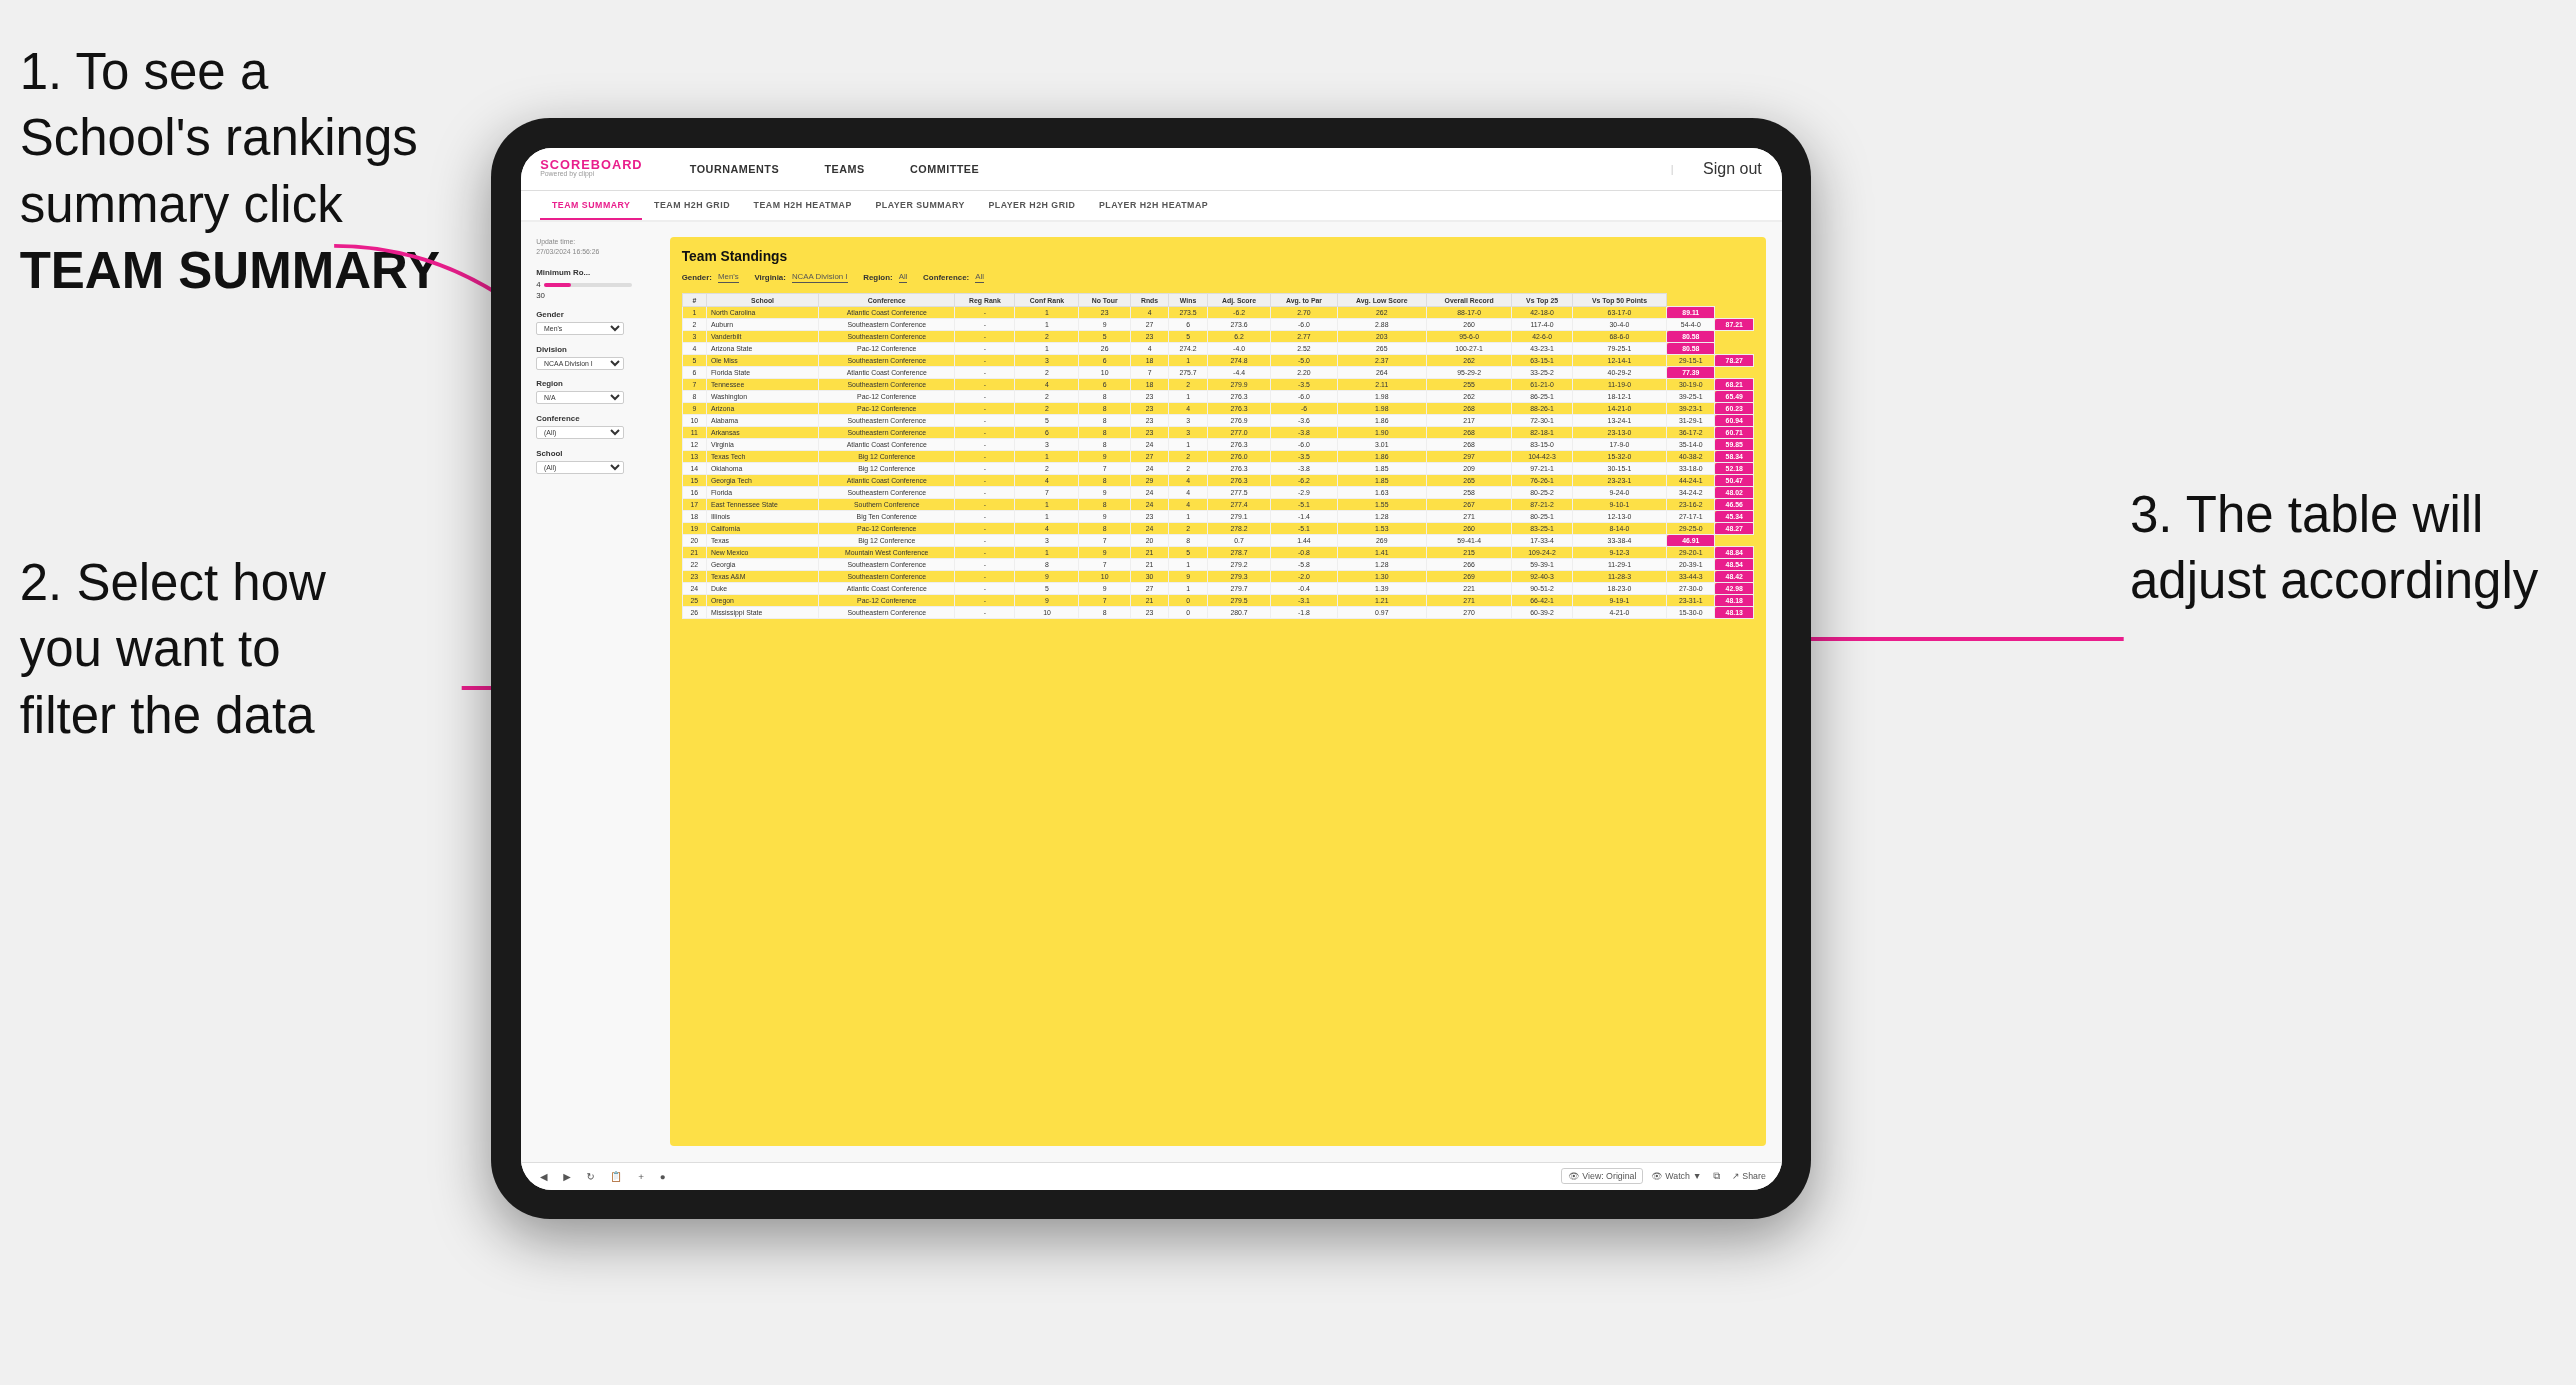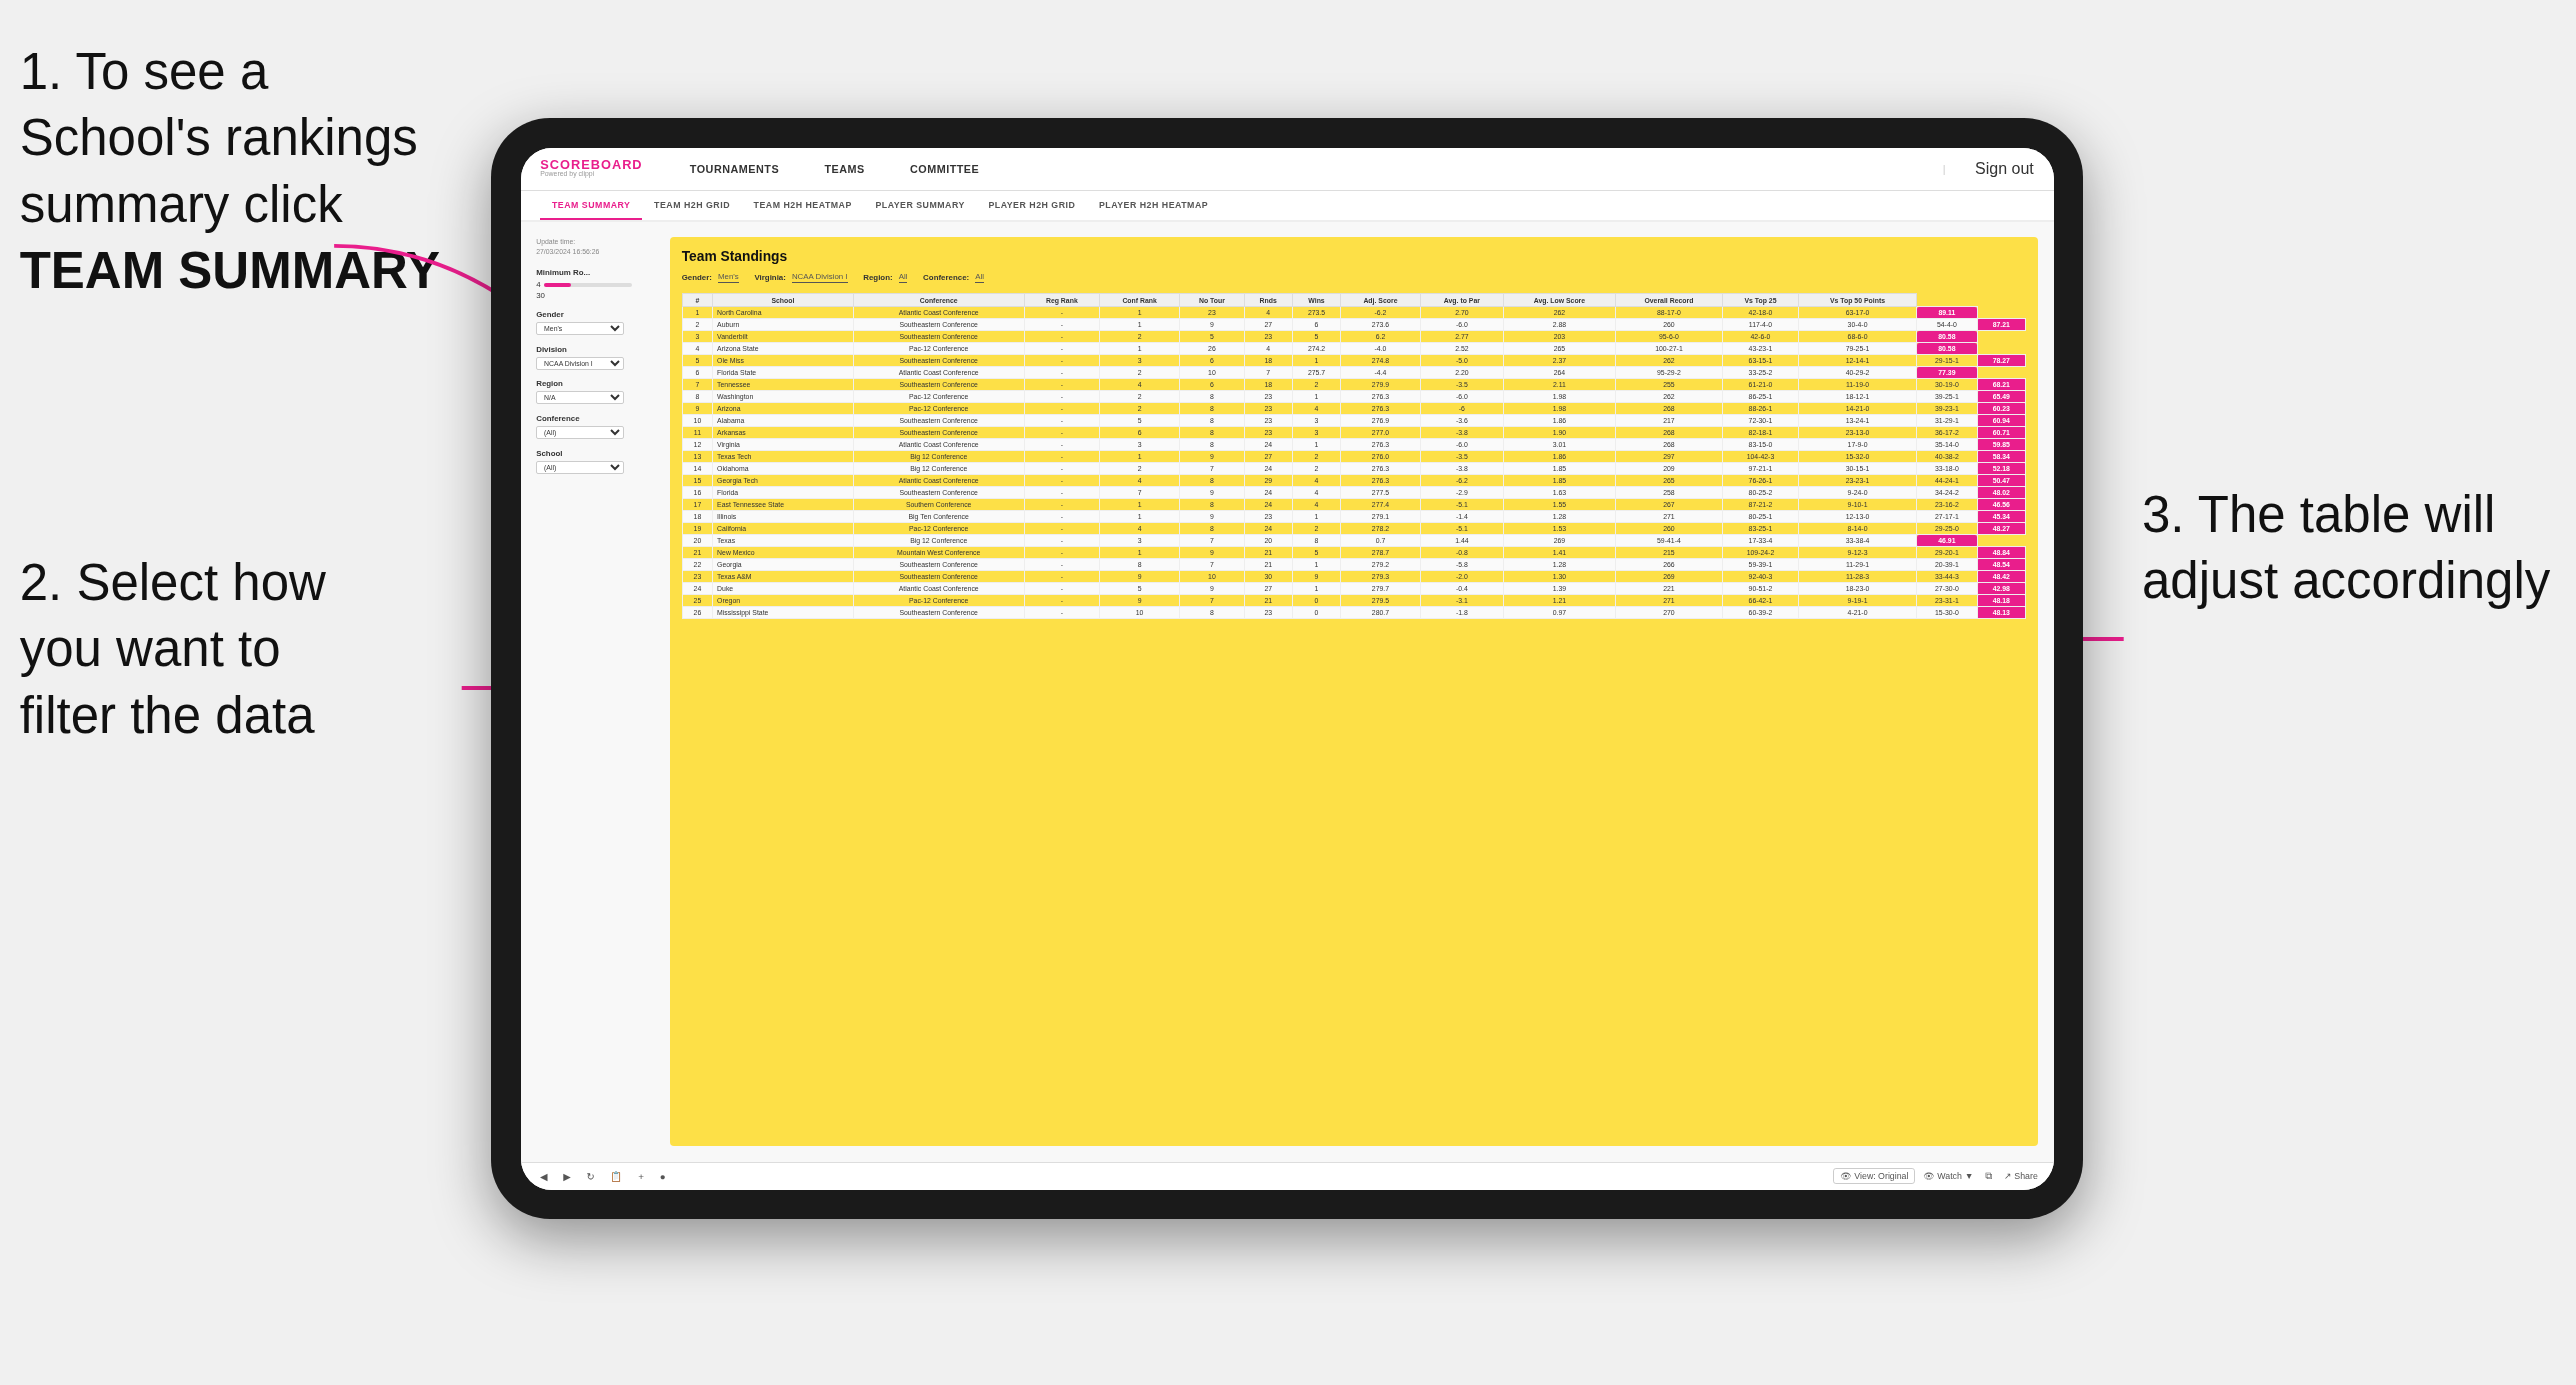--- a/index.html
+++ b/index.html
@@ -30,21 +30,21 @@
       left: 19.7px;
       font-size: 51px;
       line-height: 1.3;
       color: #111;
       width: 413px;
     }
 
     .instruction-3 {
       position: absolute;
       top: 482px;
-      right: 11px;
+      right: 23px;
       font-size: 51px;
       line-height: 1.3;
       color: #111;
       width: 423px;
       text-align: left;
     }
 
     
     .arrow-1 {
       position: absolute;
@@ -66,21 +66,21 @@
       right: 442px;
       width: 344px;
       height: 98px;
     }
 
     
     .tablet {
       position: absolute;
       top: 118px;
       left: 491px;
-      width: 1592px;
+      width: 1320px;
       height: 1101px;
       background: #1a1a1a;
       border-radius: 59px;
       box-shadow: 0 19.7px 59px rgba(0,0,0,0.4);
       padding: 29.5px;
       display: flex;
       align-items: center;
       justify-content: center;
     }
     .tablet-screen {

